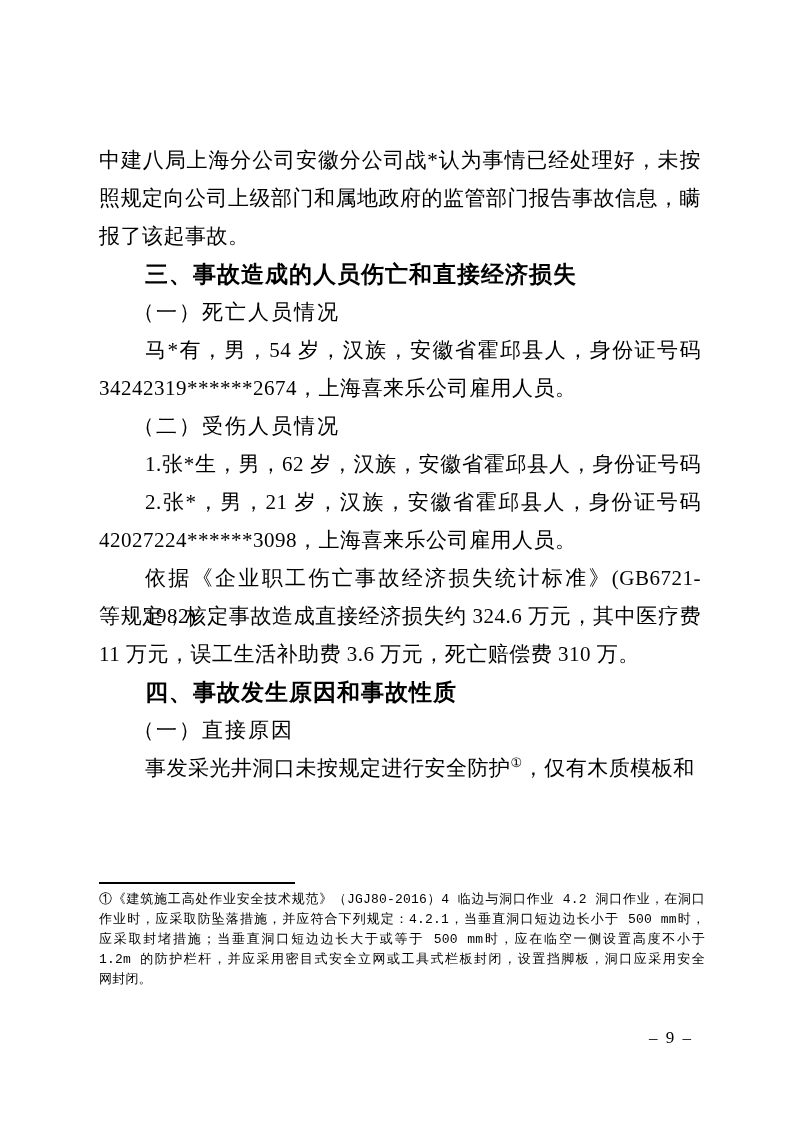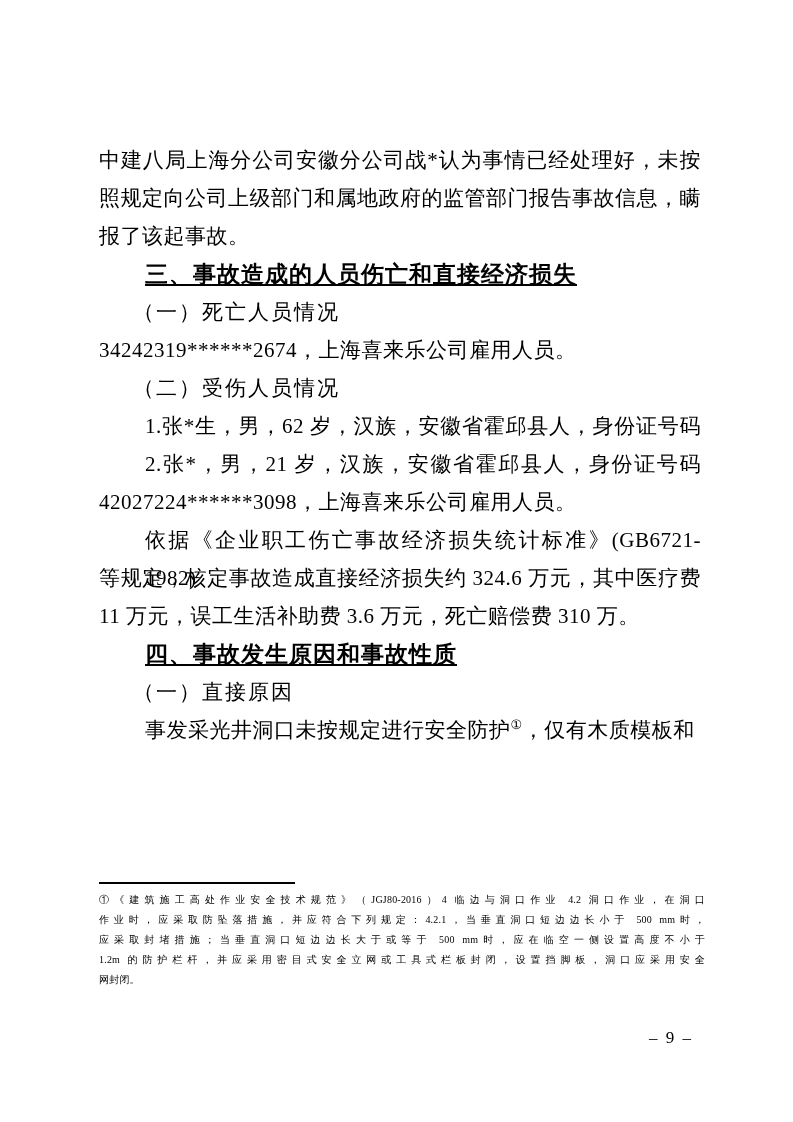--- a/index.html
+++ b/index.html
@@ -29,21 +29,20 @@
   }
   .line.just {
     text-align: justify;
     text-align-last: justify;
   }
   .line.heading {
     font-family: "Liberation Sans", sans-serif;
     font-weight: 700;
     font-size: 23px;
     letter-spacing: 1px;
-    text-decoration: underline;
   }
   .line.kai {
     letter-spacing: 2px;
   }
   .line sup {
     font-size: 13px;
     vertical-align: super;
     line-height: 0;
   }
   .footnote {
@@ -53,22 +52,23 @@
     width: 606px;
   }
   .footnote-rule {
     width: 196px;
     border-top: 2px solid #000000;
     margin-bottom: 6px;
   }
   .footnote-text .line {
     height: 20px;
     line-height: 20px;
-    font-size: 10px;
+    font-size: 13px;
     letter-spacing: 0.2px;
+    font-family: Liberation Mono, monospace;
   }
   .page-number {
     position: absolute;
     top: 1028px;
     right: 100px;
     font-size: 17px;
     letter-spacing: 2px;
     font-family: "Liberation Serif", serif;
   }
 </style>
@@ -76,20 +76,21 @@
 <body>
 
 <div class="page">
 
   <div class="body-text">
       <div class="line body just">中建八局上海分公司安徽分公司战*认为事情已经处理好，未按</div>
       <div class="line body just">照规定向公司上级部门和属地政府的监管部门报告事故信息，瞒</div>
       <div class="line body">报了该起事故。</div>
       <div class="line heading" style="padding-left: 46px;">三、事故造成的人员伤亡和直接经济损失</div>
       <div class="line kai" style="padding-left: 34px;">（一）死亡人员情况</div>
+      <div class="line body just" style="padding-left: 46px;">马*有，男，54 岁，汉族，安徽省霍邱县人，身份证号码</div>
       <div class="line body">34242319******2674，上海喜来乐公司雇用人员。</div>
       <div class="line kai" style="padding-left: 34px;">（二）受伤人员情况</div>
       <div class="line body just" style="padding-left: 46px;">1.张*生，男，62 岁，汉族，安徽省霍邱县人，身份证号码</div>
       <div class="line body just" style="padding-left: 46px;">2.张*，男，21 岁，汉族，安徽省霍邱县人，身份证号码</div>
       <div class="line body">42027224******3098，上海喜来乐公司雇用人员。</div>
       <div class="line body just" style="padding-left: 46px;">依据《企业职工伤亡事故经济损失统计标准》(GB6721-1982)</div>
       <div class="line body just">等规定，核定事故造成直接经济损失约 324.6 万元，其中医疗费</div>
       <div class="line body">11 万元，误工生活补助费 3.6 万元，死亡赔偿费 310 万。</div>
       <div class="line heading" style="padding-left: 46px;">四、事故发生原因和事故性质</div>
       <div class="line kai" style="padding-left: 34px;">（一）直接原因</div>

